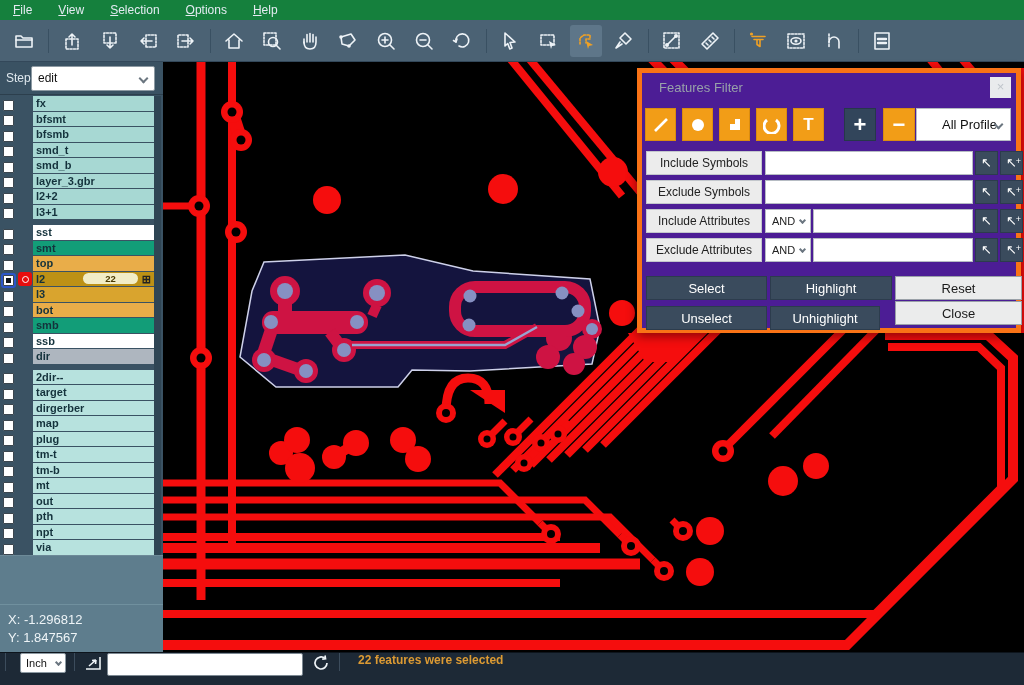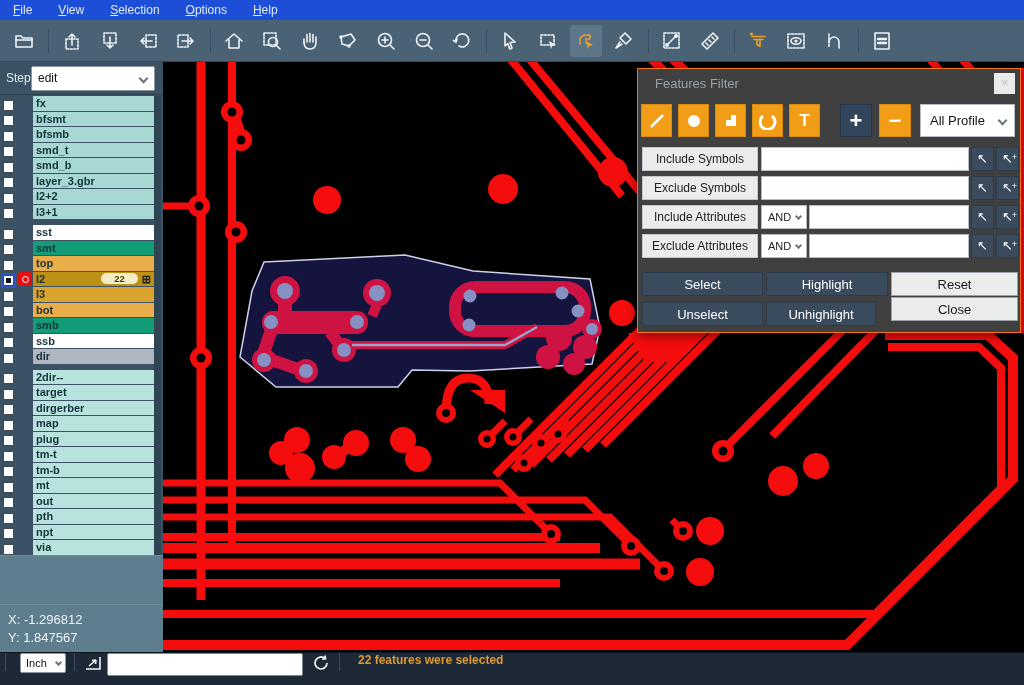--- a/index.html
+++ b/index.html
@@ -1,19 +1,19 @@
 <!DOCTYPE html>
 <html><head>
 <meta charset="utf-8">
 <style>
 *{margin:0;padding:0;box-sizing:border-box}
 html,body{width:1024px;height:685px;overflow:hidden}
 body{position:relative;font-family:"Liberation Sans",sans-serif;background:#000;-webkit-font-smoothing:antialiased}
 
-#menubar{position:absolute;left:0;top:0;width:1024px;height:20px;background:#1d4ed8;display:flex;align-items:center;z-index:20}
+#menubar{position:absolute;left:0;top:0;width:1024px;height:20px;background:#15803d;display:flex;align-items:center;z-index:20}
 .menu-item{color:#e4ebf2;font-size:12px;padding:0 13px;height:20px;line-height:20px;cursor:default}
 .menu-item::first-letter{text-decoration:underline}
 #toolbar{position:absolute;left:0;top:20px;width:1024px;height:42px;background:#4b6274;display:flex;align-items:center;padding-left:8px;z-index:20;border-bottom:1px solid #33485a}
 .tbtn{width:32px;height:32px;display:flex;align-items:center;justify-content:center;margin-right:6px;border-radius:3px}
 .tbtn.active{background:#5e7689}
 .tsep{width:1px;height:24px;background:#395062;margin:0 7px 0 2px}
 .ticon{stroke:#eef3f7;fill:none;stroke-width:1.6;stroke-linecap:round;stroke-linejoin:round}
 .ticon .fill{fill:#eef3f7;stroke:none}
 .ticon.orange{stroke:#f0a124}
 .ticon.orange .fill{fill:#f0a124}
@@ -27,42 +27,42 @@
 .lr{display:flex;align-items:flex-end;height:14.5px;margin-bottom:1px}
 .cbc{width:17px;display:flex;justify-content:center}
 .cb{width:11px;height:11px;background:#fff;border:1.5px solid #3c464e;border-radius:1px;position:relative}
 .cb.ck{outline:2px solid #2c56c8}
 .cb.ck i{position:absolute;left:1.5px;top:1.5px;width:5px;height:5px;background:#10151a;display:block}
 .dotc{width:16px;display:flex;justify-content:center}
 .rdot{width:14px;height:14px;background:#e80d0d;border-radius:3px;display:flex;align-items:center;justify-content:center}
 .rdot i{width:7px;height:7px;border:1.5px solid #fff;border-radius:50%;background:#e80d0d;display:block}
 .lname{flex:1;margin-right:9px;height:14.5px;font-size:11px;font-weight:bold;color:#14323c;line-height:14.5px;padding:0 3px;display:flex;align-items:center;white-space:nowrap;overflow:hidden}
 .lgap{height:5px}
-.badge{margin-left:auto;background:#f2edc6;border-radius:7px;font-size:9.5px;font-weight:bold;color:#4a3a00;padding:0 13px;line-height:11px}
+.badge{margin-left:auto;background:#f2edc6;border-radius:7px;font-size:9.5px;font-weight:bold;color:#4a3a00;padding:0 22px;line-height:11px}
 .gridico{margin-left:4px;font-size:11px;color:#222;line-height:12px}
 .cy{background:#a7d8d3}.cy2{background:#b7e2de}.wh{background:#fff}.gr{background:#129d78}
 .am{background:#e9ad49}.gd{background:#bd9115}.am2{background:#d9a42e}.gy{background:#aeb6bf}
 #scrollstrip{position:absolute;right:2px;top:34px;width:7px;height:520px;background:#2f4554}
 #sidebottom{position:absolute;left:0;top:493px;width:163px;height:97px;background:#5e7d8d;border-top:1px solid #6d8a98}
 #xypanel{position:absolute;left:0;top:542px;width:163px;height:48px;background:#5e7d8d;border-top:1px solid #70909e;color:#eef4f7;font-size:13px;padding:6px 0 0 8px}
 #xypanel div{line-height:18px}
 
 #bottombar{position:absolute;left:0;top:652px;width:1024px;height:33px;background:#1d2936;display:flex;z-index:20;border-top:1px solid #0d141c}
 .bsep{width:1px;height:18px;background:#3c4c5c;margin:0 8px}
 #unitbox{position:relative;width:46px;height:20px;background:#fff;border:1px solid #8d9aa3;border-radius:2px;font-size:11px;color:#111;line-height:18px;padding-left:5px;margin-left:6px}
 #unitbox .chev{top:6px;right:4px;width:5px;height:5px}
 #cmdinput{width:196px;height:23px;background:#fff;border:1px solid #7c8892;border-radius:2px;margin-left:4px}
 #statusmsg{color:#dc9a33;font-size:12px;font-weight:bold;margin-left:10px}
 
-#dialog{position:absolute;left:637px;top:68px;width:384px;height:265px;background:#404040;border:1px solid #f97316;box-shadow:0 3px 10px rgba(0,0,0,.45);z-index:25}
+#dialog{position:absolute;left:637px;top:68px;width:384px;height:265px;background:#4c1d95;border:5px solid #f97316;box-shadow:0 3px 10px rgba(0,0,0,.45);z-index:25}
 #dlgtitle{position:absolute;left:17px;top:7px;font-size:13px;color:#98a1aa}
 #dlgclose{position:absolute;right:5px;top:4px;width:21px;height:21px;background:#e9ebed;color:#bfc5cb;font-size:13px;text-align:center;line-height:20px}
 .obtn{position:absolute;top:35px;width:31px;height:33px;background:#f29d17;border:1px solid #da8c0f;display:flex;align-items:center;justify-content:center;color:#fff}
 .nbtn{position:absolute;top:35px;width:32px;height:33px;background:#32455b;border:1px solid #26374a;color:#fff;font-size:22px;font-weight:bold;display:flex;align-items:center;justify-content:center}
-#profile{position:absolute;right:5px;top:35px;width:95px;height:33px;background:#fff;border:1px solid #b6bcc3;font-size:13px;color:#111;line-height:31px;padding-left:9px}
+#profile{position:absolute;right:5px;top:35px;width:95px;height:33px;background:#fff;border:1px solid #b6bcc3;font-size:13px;color:#111;line-height:31px;padding-left:25px}
 #profile .chev{top:12px;right:8px}
 .frow-label{position:absolute;left:4px;width:116px;height:24px;background:#ececec;border:1px solid #c3c7cc;font-size:12px;color:#222;text-align:center;line-height:22px}
 .finput{position:absolute;background:#fff;border:1px solid #b6bcc3;height:24px}
 .fand{position:absolute;width:46px;height:24px;background:#fff;border:1px solid #b6bcc3;font-size:11px;color:#222;line-height:22px;padding-left:6px}
 .fand .chev{top:8px;right:5px;width:5px;height:5px}
 .abtn{position:absolute;width:23px;height:24px;background:#3a4b5d;border:1px solid #2c3c4d;color:#fff;font-size:13px;text-align:center;line-height:22px}
 .abtn .plus{position:absolute;right:1px;top:-2px;font-size:9px}
 .actbtn{position:absolute;height:24px;font-size:13px;display:flex;align-items:center;justify-content:center}
 .act-navy{background:#3a4b5d;border:1px solid #2c3c4d;color:#fff}
 .act-light{background:#ebecec;border:1px solid #9aa1a8;color:#1a1a1a}

